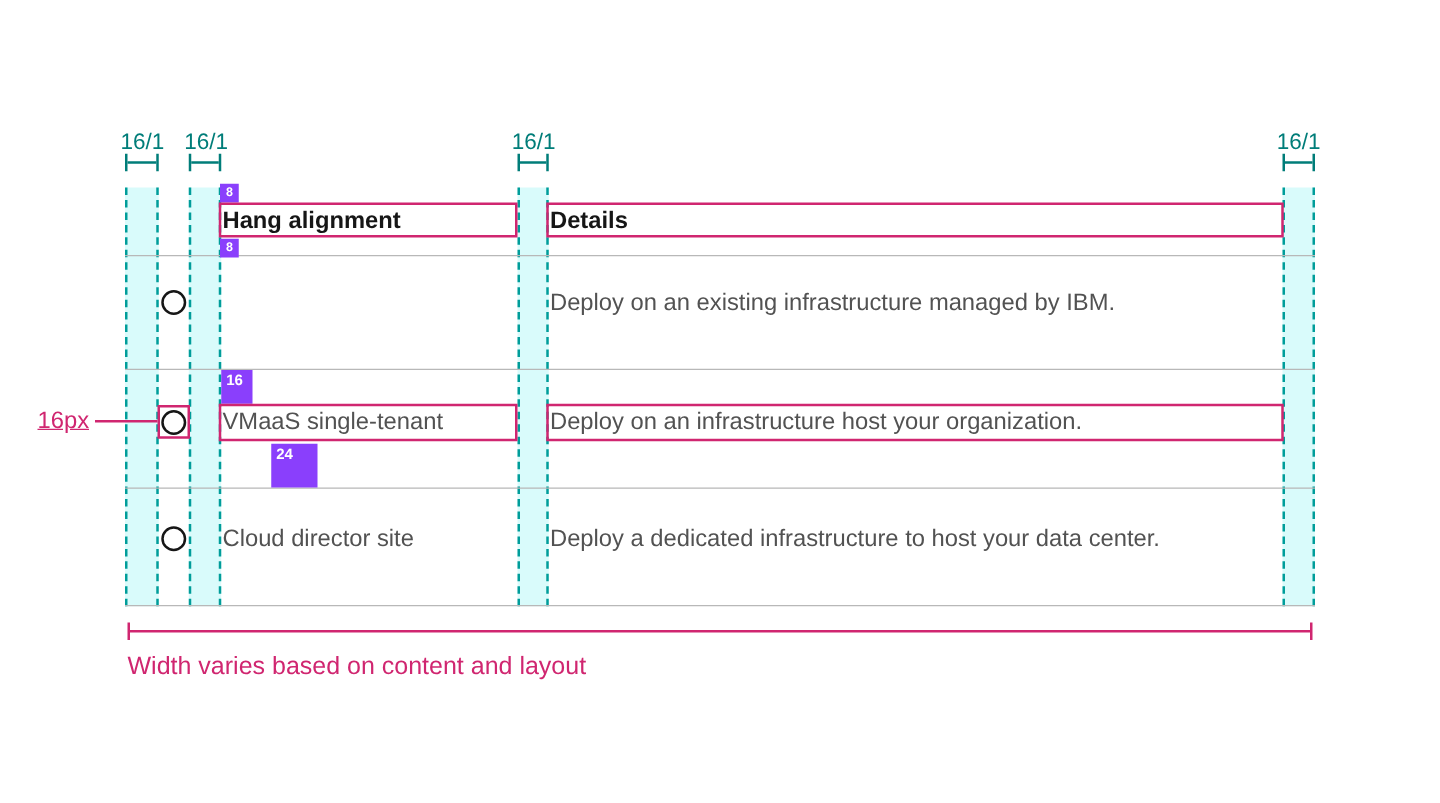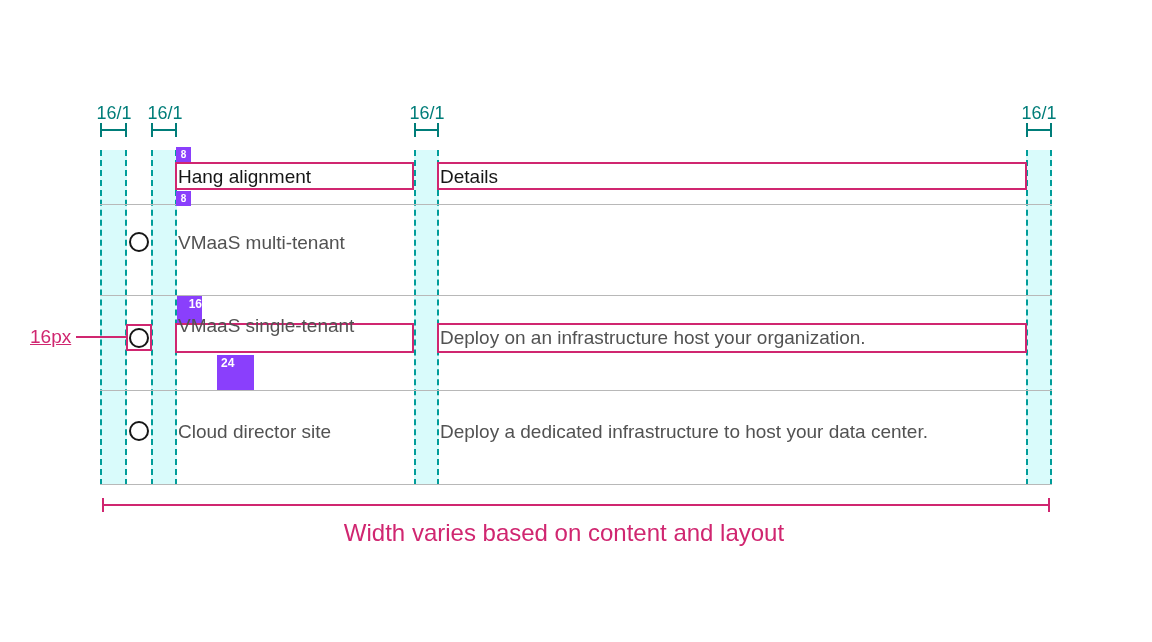--- a/index.html
+++ b/index.html
@@ -46,29 +46,29 @@
   .purple { position:absolute; background:#8a3ffc; color:#ffffff; font-weight:bold; box-sizing:border-box; }
   .badge8 { width:15px; height:15px; font-size:10px; line-height:15px; text-align:center; }
   .block  { font-size:12px; line-height:14px; padding:1px 0 0 4px; }
 
   
   .radio {
     position:absolute; width:20px; height:20px; border:2px solid #161616;
     border-radius:50%; background:#ffffff; box-sizing:border-box;
   }
 
-  .hdr-text { position:absolute; font-size:19px; font-weight:normal; color:#161616; line-height:24px; white-space:nowrap; }
+  .hdr-text { position:absolute; font-size:19px; font-weight:bold; color:#161616; line-height:24px; white-space:nowrap; }
   .body-text { position:absolute; font-size:19px; color:#525252; line-height:24px; white-space:nowrap; }
 
   .pink-text { position:absolute; color:#d02670; font-size:19px; line-height:24px; white-space:nowrap; }
   .pink-line { position:absolute; height:2px; background:#d02670; }
 
   .bottom-caption {
-    position:absolute; left:90px; width:948px; top:520px; text-align:center;
-    color:#d02670; font-size:24px; line-height:26px;
+    position:absolute; left:102px; width:948px; top:520px; 
+    color:#d02670; font-size:20px; line-height:26px;
   }
 </style>
 </head>
 <body>
 
 <div id="canvas">
 
   <div class="measure-label abs" style="left:114px; top:104px;">16/1</div>
   <div class="measure-label abs" style="left:165px; top:104px;">16/1</div>
   <div class="measure-label abs" style="left:427px; top:104px;">16/1</div>
@@ -91,31 +91,31 @@
 
   <div class="purple badge8" style="left:176px; top:147px;">8</div>
   <div class="pinkbox" style="left:175px; top:162px; width:239px; height:28px;"></div>
   <div class="hdr-text" style="left:178px; top:165px;">Hang alignment</div>
   <div class="purple badge8" style="left:176px; top:191px;">8</div>
 
   <div class="pinkbox" style="left:437px; top:162px; width:590px; height:28px;"></div>
   <div class="hdr-text" style="left:440px; top:165px;text-align:right;">Details</div>
 
   <div class="radio" style="left:129px; top:232px;"></div>
-  <div class="body-text" style="left:178px; top:231px;">VMaaS multi-tenant</div>
+  <div class="body-text" style="left:440px; top:231px;">Deploy on an existing infrastructure managed by IBM.</div>
 
-  <div class="purple block" style="left:177px; top:296px; width:25px; height:27px;text-align:right;">16</div>
+  <div class="purple block" style="left:177px; top:296px; width:25px; height:27px;">16</div>
 
   <div class="pink-text" style="left:30px; top:325px;text-decoration:underline;">16px</div>
   <div class="pink-line" style="left:76px; top:336px; width:50px;"></div>
   <div class="pinkbox" style="left:126px; top:324px; width:26px; height:27px;"></div>
   <div class="radio" style="left:129px; top:328px;"></div>
 
   <div class="pinkbox" style="left:175px; top:323px; width:239px; height:30px;"></div>
-  <div class="body-text" style="left:178px; top:314px;">VMaaS single-tenant</div>
+  <div class="body-text" style="left:178px; top:326px;">VMaaS single-tenant</div>
   <div class="pinkbox" style="left:437px; top:323px; width:590px; height:30px;"></div>
   <div class="body-text" style="left:440px; top:326px;">Deploy on an infrastructure host your organization.</div>
 
   <div class="purple block" style="left:177px; top:355px; width:37px; height:35px;margin-left:40px;">24</div>
 
   <div class="radio" style="left:129px; top:421px;"></div>
   <div class="body-text" style="left:178px; top:420px;">Cloud director site</div>
   <div class="body-text" style="left:440px; top:420px;">Deploy a dedicated infrastructure to host your data center.</div>
 
   <div class="ibeam pink" style="left:102px; top:498px; width:948px;"></div>

